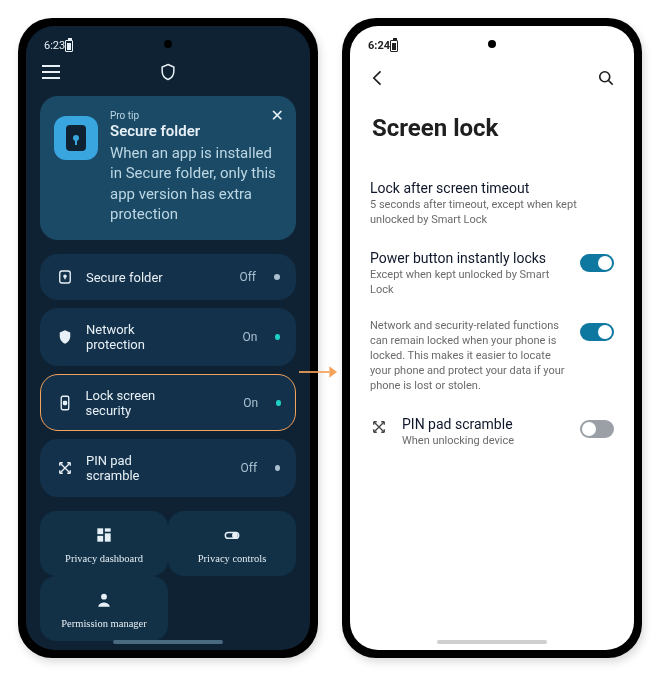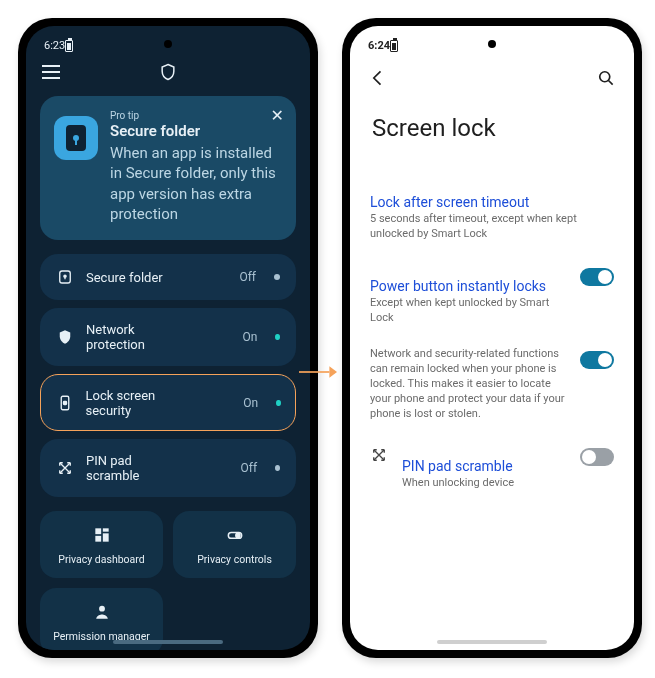--- a/index.html
+++ b/index.html
@@ -109,46 +109,46 @@
   .setting-row .spacer { flex: 1; }
   .setting-row .status-text { font-size: 12px; color: var(--pale-text); margin-left: 48px; }
   .setting-row .dot { width: 6px; height: 6px; border-radius: 50%; margin-left: 6px; }
   .dot.on  { background: var(--accent-cyan); }
   .dot.off { background: var(--off-dot); }
   .setting-row.highlighted { border: 1.5px solid var(--orange); padding: 12.5px 14.5px; }
   .row-icon { width: 18px; height: 18px; display:flex; align-items:center; justify-content:center; color:#e7f0f6; }
 
   .tile-grid {
     display: grid; grid-template-columns: 1fr 1fr;
-    gap: 10px; margin: 14px 14px 0;
+    margin: 14px 14px 0; font-family: Liberation Serif, serif;
   }
   .tile {
     background: var(--dark-tile);
     border-radius: 16px;
     padding: 14px 8px 12px;
     display: flex; flex-direction: column; align-items: center; gap: 8px;
     font-size: 10.5px; cursor: pointer;
   }
   .tile-icon { width: 20px; height: 20px; color: #e7f0f6; }
 
   
   .light .topbar {
     display: flex; align-items: center; justify-content: space-between;
     padding: 14px 18px 4px;
   }
   .back-arrow, .search-icon { width: 20px; height: 20px; cursor: pointer; }
   .light h1 {
-    font-size: 24px; font-weight: 400; margin: 22px 22px 28px; color: #1f1f1f;
+    font-size: 24px; font-weight: 700; margin: 22px 22px 28px; color: #1f1f1f;
   }
   .light .setting {
     padding: 10px 20px 12px;
     display: flex; gap: 14px; align-items: flex-start; cursor: pointer;
   }
   .light .setting .txt { flex: 1; }
-  .light .setting .ttl { font-size: 14px; color: #1d4ed8; margin-bottom: 2px; margin-top: 14px; }
+  .light .setting .ttl { font-size: 14px; color: #0f172a; margin-bottom: 2px; }
   .light .setting .sub { font-size: 11px; color: #6b6b6b; line-height: 1.35; }
   .toggle {
     width: 34px; height: 18px; border-radius: 9px; position: relative; flex-shrink: 0; margin-top: 4px;
   }
   .toggle::after {
     content: ""; position: absolute; top: 2px; width: 14px; height: 14px; border-radius: 50%; background: #fff;
   }
   .toggle.on  { background: var(--teal-toggle); }
   .toggle.on::after  { right: 2px; }
   .toggle.off { background: var(--grey-toggle); }

